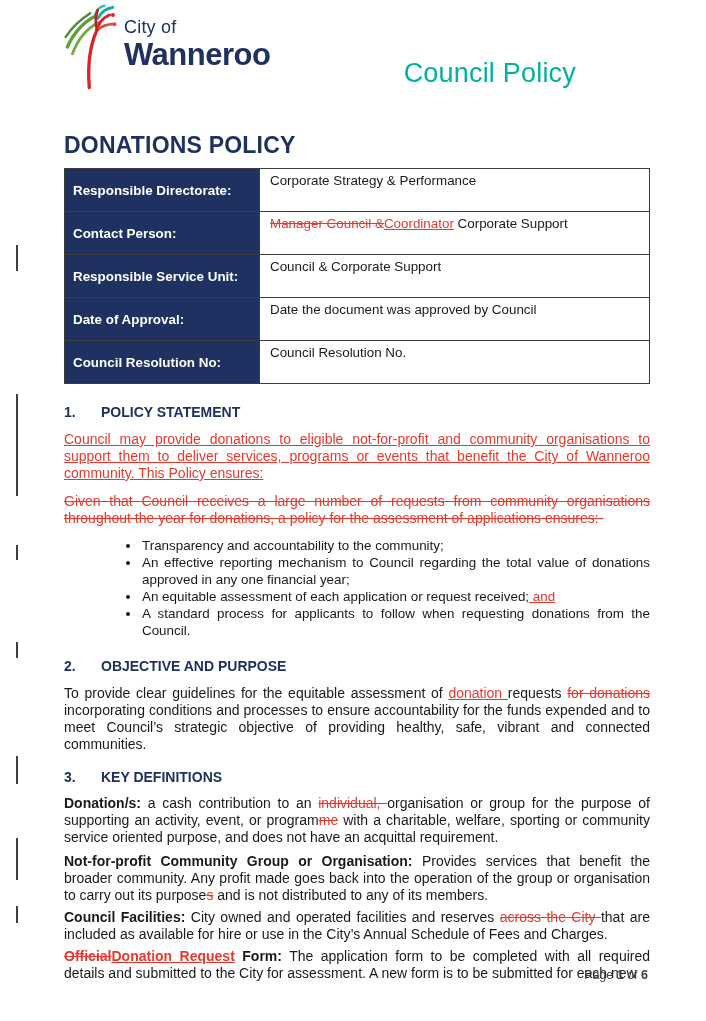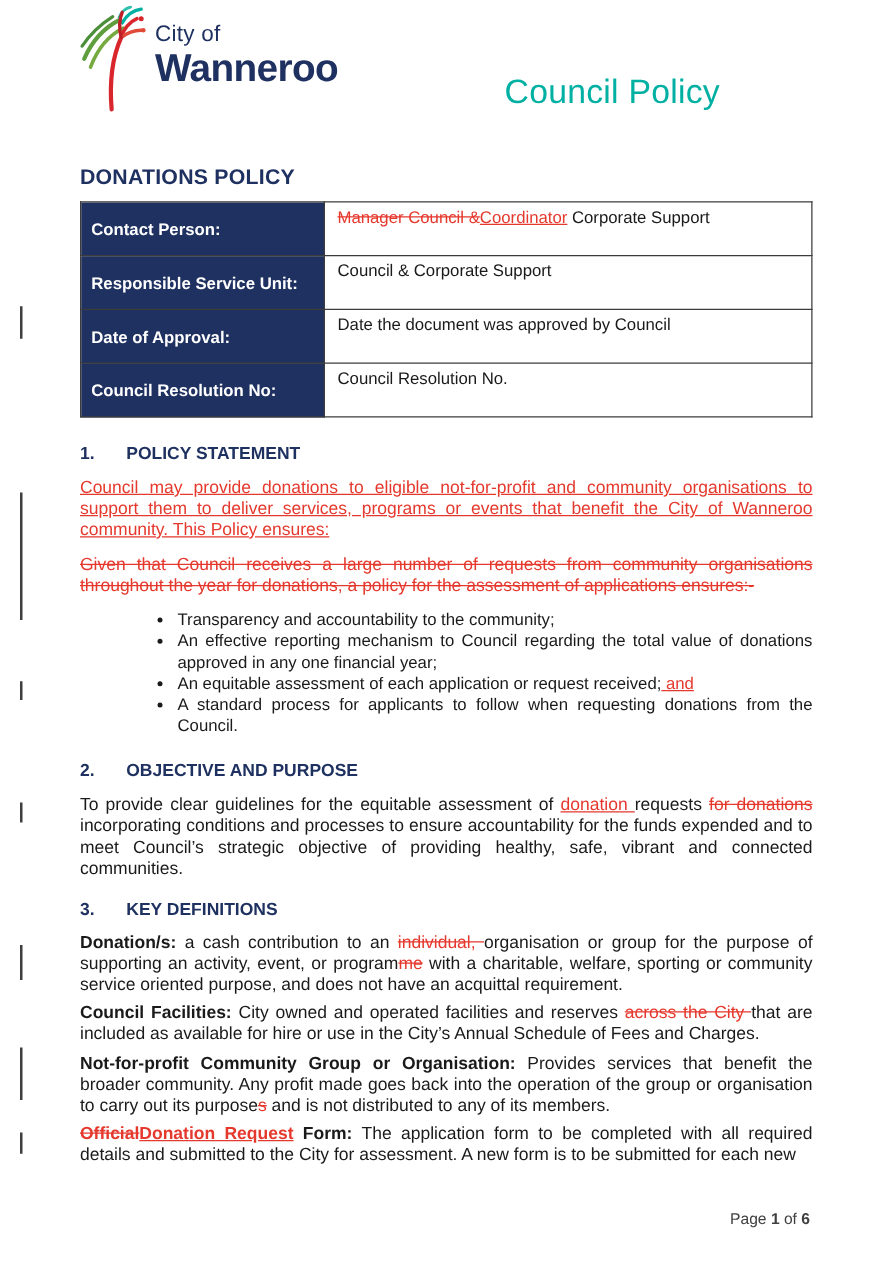--- a/index.html
+++ b/index.html
@@ -27,21 +27,21 @@
   .logo-cityof{display:block;font-size:18px;letter-spacing:.2px;}
   .logo-wanneroo{display:block;font-size:31px;font-weight:800;letter-spacing:-.5px;margin-top:3px;}
   .doc-type{
     position:absolute;right:74px;top:58px;
     color:var(--teal);font-size:27px;letter-spacing:.2px;
   }
 
   
   .doc-title{
     margin:34px 0 0 0;
-    color:var(--navy);font-size:17px;font-weight:bold;letter-spacing:.2px;
+    color:var(--navy);font-size:23px;font-weight:bold;letter-spacing:.2px;
   }
 
   
   table.info{
     width:100%;border-collapse:collapse;margin-top:9px;
     font-size:13.4px;
   }
   table.info td{border:1px solid #3c3c3c;height:34px;}
   td.lbl{
     background:var(--navy);color:#fff;font-weight:bold;
@@ -111,20 +111,24 @@
         </div>
       </div>
       <div class="doc-type">Council Policy</div>
     </div>
 
     <h1 class="doc-title">DONATIONS POLICY</h1>
 
     <table class="info">
       <tbody>
         <tr>
+          <td class="lbl">Responsible Directorate:</td>
+          <td class="val"><span>Corporate Strategy &amp; Performance</span></td>
+        </tr>
+        <tr>
           <td class="lbl">Contact Person:</td>
           <td class="val"><span class="del">Manager Council &amp;</span><span class="ins">Coordinator</span><span> Corporate Support</span></td>
         </tr>
         <tr>
           <td class="lbl">Responsible Service Unit:</td>
           <td class="val"><span>Council &amp; Corporate Support</span></td>
         </tr>
         <tr>
           <td class="lbl">Date of Approval:</td>
           <td class="val"><span>Date the document was approved by Council</span></td>
@@ -153,21 +157,21 @@
       <span class="num">2.</span>
       <span>OBJECTIVE AND PURPOSE</span>
     </div>
     <p class="body"><span>To provide clear guidelines for the equitable assessment of </span><span class="ins">donation </span><span>requests </span><span class="del">for donations</span><span> incorporating conditions and processes to ensure accountability for the funds expended and to meet Council’s strategic objective of providing healthy, safe, vibrant and connected communities.</span></p>
 
     <div class="sec-h" style="margin-top:16px;">
       <span class="num">3.</span>
       <span>KEY DEFINITIONS</span>
     </div>
     <p class="body" style="margin-top:10px;"><span class="b">Donation/s:</span><span> a cash contribution to an </span><span class="del">individual, </span><span>organisation or group for the purpose of supporting an activity, event, or program</span><span class="del">me</span><span> with a charitable, welfare, sporting or community service oriented purpose, and does not have an acquittal requirement.</span></p>
+    <p class="body" style="margin-top:7px;"><span class="b">Not-for-profit Community Group or Organisation:</span><span> Provides services that benefit the broader community. Any profit made goes back into the operation of the group or organisation to carry out its purpose</span><span class="del">s</span><span> and is not distributed to any of its members.</span></p>
     <p class="body" style="margin-top:5px;"><span class="b">Council Facilities:</span><span> City owned and operated facilities and reserves </span><span class="del">across the City </span><span>that are included as available for hire or use in the City’s Annual Schedule of Fees and Charges.</span></p>
-    <p class="body" style="margin-top:7px;"><span class="b">Not-for-profit Community Group or Organisation:</span><span> Provides services that benefit the broader community. Any profit made goes back into the operation of the group or organisation to carry out its purpose</span><span class="del">s</span><span> and is not distributed to any of its members.</span></p>
     <p class="body" style="margin-top:5px;"><span class="b del">Official</span><span class="b ins">Donation Request</span><span> </span><span class="b">Form:</span><span> The application form to be completed with all required details and submitted to the City for assessment. A new form is to be submitted for each new</span></p>
 
   </div>
 
   <div class="footer"><span>Page </span><span class="b">1</span><span> of </span><span class="b">6</span></div>
 
 </div>
 
 </body></html>

